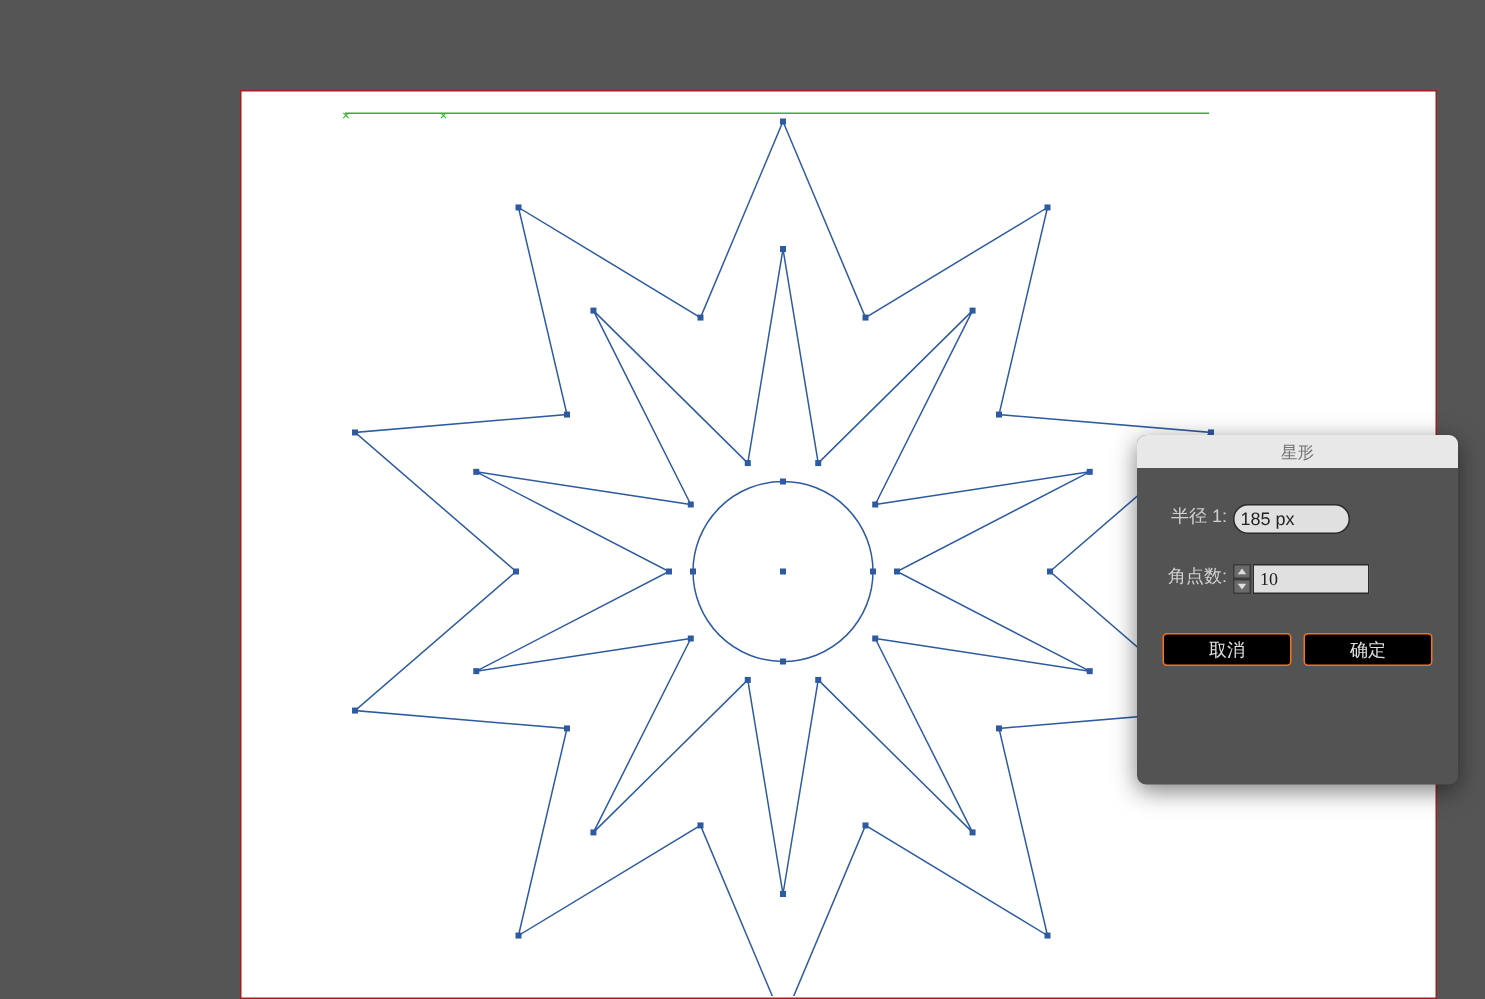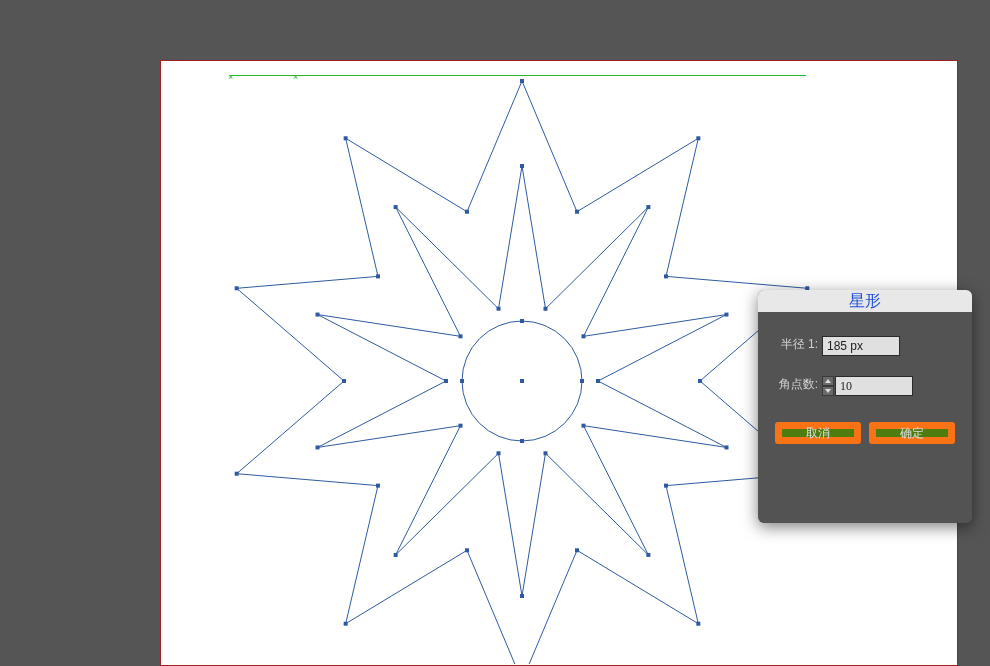--- a/index.html
+++ b/index.html
@@ -65,22 +65,22 @@
       border-radius: 6px;
       box-shadow: 0 4px 16px rgba(0,0,0,0.5);
     }
     .dialog-title {
       background: #e8e8e8;
       height: 22px;
       border-radius: 6px 6px 0 0;
       display: flex;
       align-items: center;
       justify-content: center;
-      font-size: 16px;
-      color: #1d4ed8;
+      font-size: 11px;
+      color: #737373;
     }
     .dialog-body {
       padding: 24px 16px 14px 16px;
       color: #d0d0d0;
       font-size: 12px;
     }
     .field-row {
       display: flex;
       align-items: flex-start;
       margin-bottom: 20px;
@@ -112,33 +112,33 @@
       height: 4px;
     }
     .text-input {
       background: #e0e0e0;
       border: 1px solid #2a2a2a;
       padding: 2px 4px;
       font-size: 12px;
       height: 20px;
       color: #222;
     }
-    .w-wide { width: 78px; }
+    .w-wide { width: 78px; border-radius: 10px; }
     .w-narrow { width: 78px; font-family: Liberation Serif, serif; }
     .button-row {
       display: flex;
       gap: 8px;
       margin-top: 26px;
       justify-content: center;
     }
     .dlg-btn {
       width: 86px;
       height: 22px;
-      background: #4d7c0f;
-      border: 7px solid #f97316;
+      background: #000000;
+      border: 1px solid #f97316;
       border-radius: 3px;
       color: #e0e0e0;
       font-size: 12px;
       display: flex;
       align-items: center;
       justify-content: center;
       cursor: pointer;
     }
   </style>
 </head>

